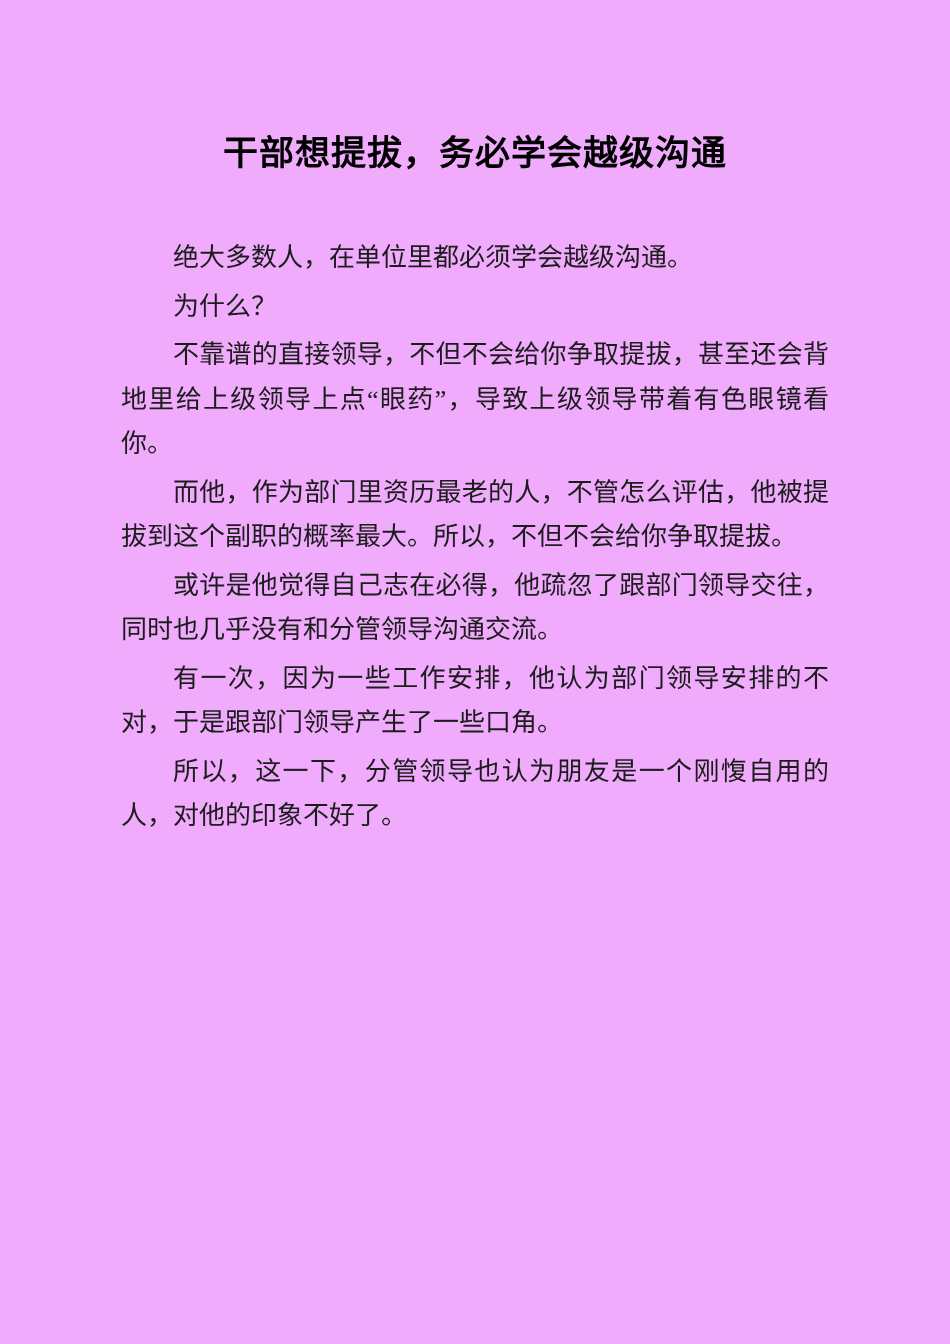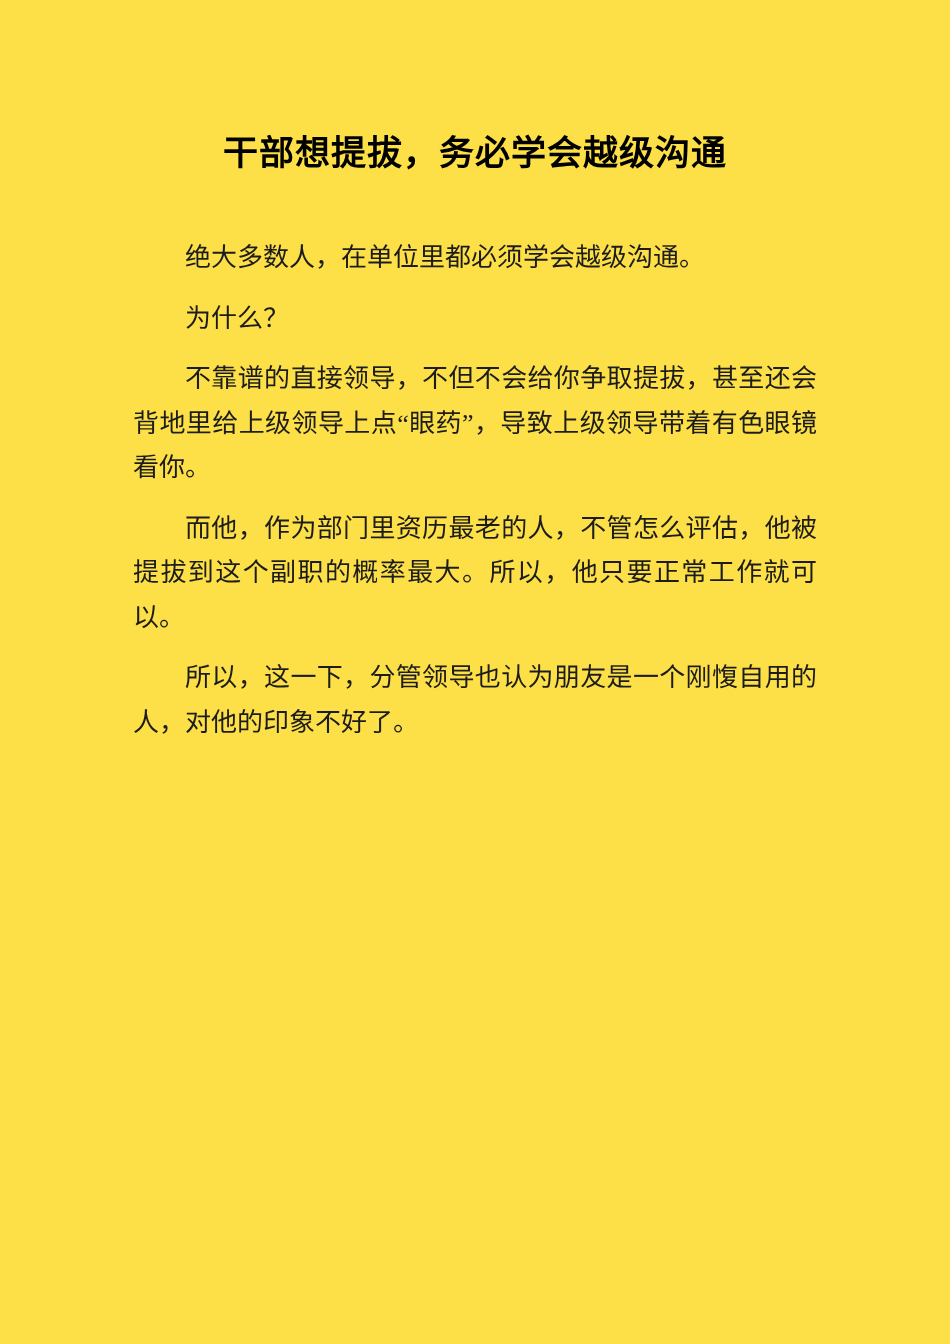--- a/index.html
+++ b/index.html
@@ -5,21 +5,21 @@
   html, body {
     margin: 0;
     padding: 0;
     background: #ffffff;
   }
   .page {
     position: relative;
     width: 950px;
     height: 1344px;
     margin: 0 auto;
-    background: #fde047;
+    background: #f0abfc;
     box-sizing: border-box;
     padding: 130px 117px 0 117px;
     overflow: hidden;
     font-family: "Liberation Serif", "DejaVu Serif", serif;
   }
   .doc-title {
     margin: 0;
     padding: 0;
     font-size: 35px;
     line-height: 48px;
@@ -31,32 +31,34 @@
   }
   .doc-body {
     margin-top: 58px;
     font-size: 26px;
     line-height: 44.5px;
     color: #1c1c1c;
     text-align: justify;
     font-family: "Liberation Serif", "DejaVu Serif", serif;
   }
   .para {
-    margin: 16px;
+    margin: 4px;
     padding: 0;
     text-indent: 2em;
     word-break: break-all;
   }
 </style>
 </head>
 <body>
 
 <div class="page">
   <h1 class="doc-title">干部想提拔，务必学会越级沟通</h1>
 
   <div class="doc-body">
       <p class="para">绝大多数人，在单位里都必须学会越级沟通。</p>
       <p class="para">为什么？</p>
       <p class="para">不靠谱的直接领导，不但不会给你争取提拔，甚至还会背地里给上级领导上点“眼药”，导致上级领导带着有色眼镜看你。</p>
-      <p class="para">而他，作为部门里资历最老的人，不管怎么评估，他被提拔到这个副职的概率最大。所以，他只要正常工作就可以。</p>
+      <p class="para">而他，作为部门里资历最老的人，不管怎么评估，他被提拔到这个副职的概率最大。所以，不但不会给你争取提拔。</p>
+      <p class="para">或许是他觉得自己志在必得，他疏忽了跟部门领导交往，同时也几乎没有和分管领导沟通交流。</p>
+      <p class="para">有一次，因为一些工作安排，他认为部门领导安排的不对，于是跟部门领导产生了一些口角。</p>
       <p class="para">所以，这一下，分管领导也认为朋友是一个刚愎自用的人，对他的印象不好了。</p>
     </div>
 </div>
 
 </body></html>

